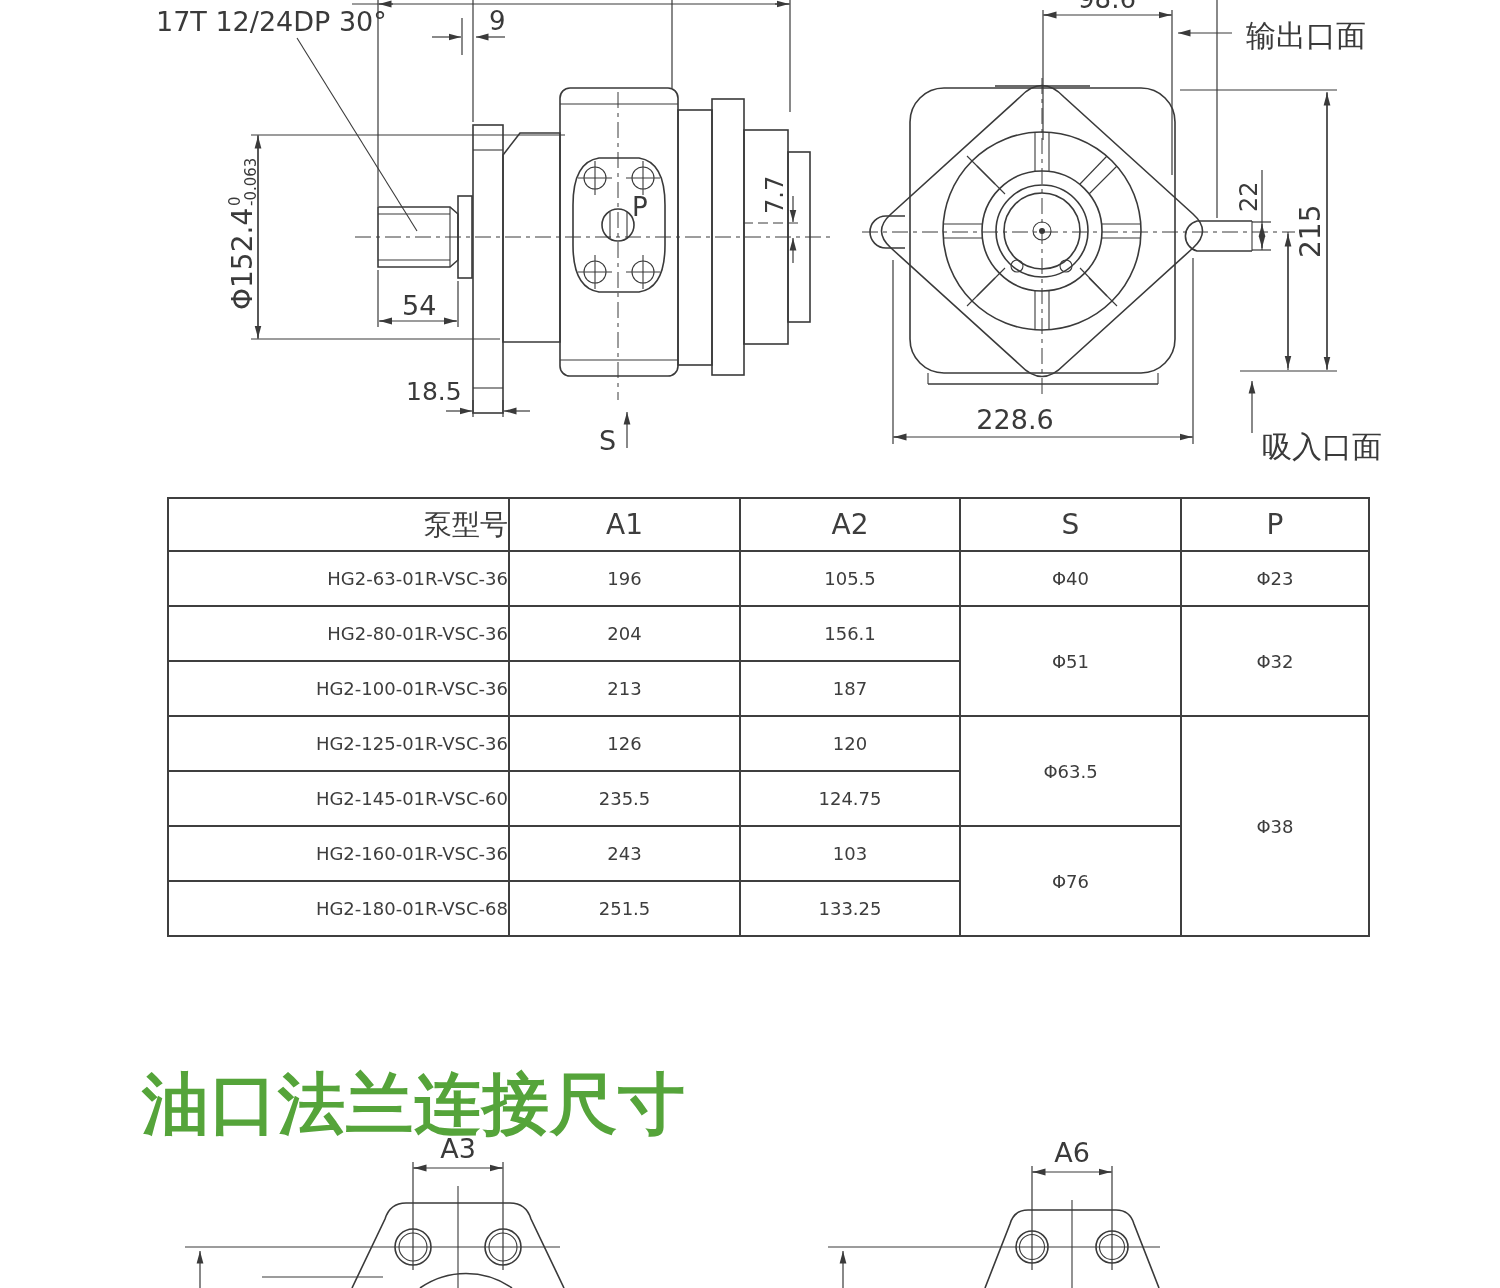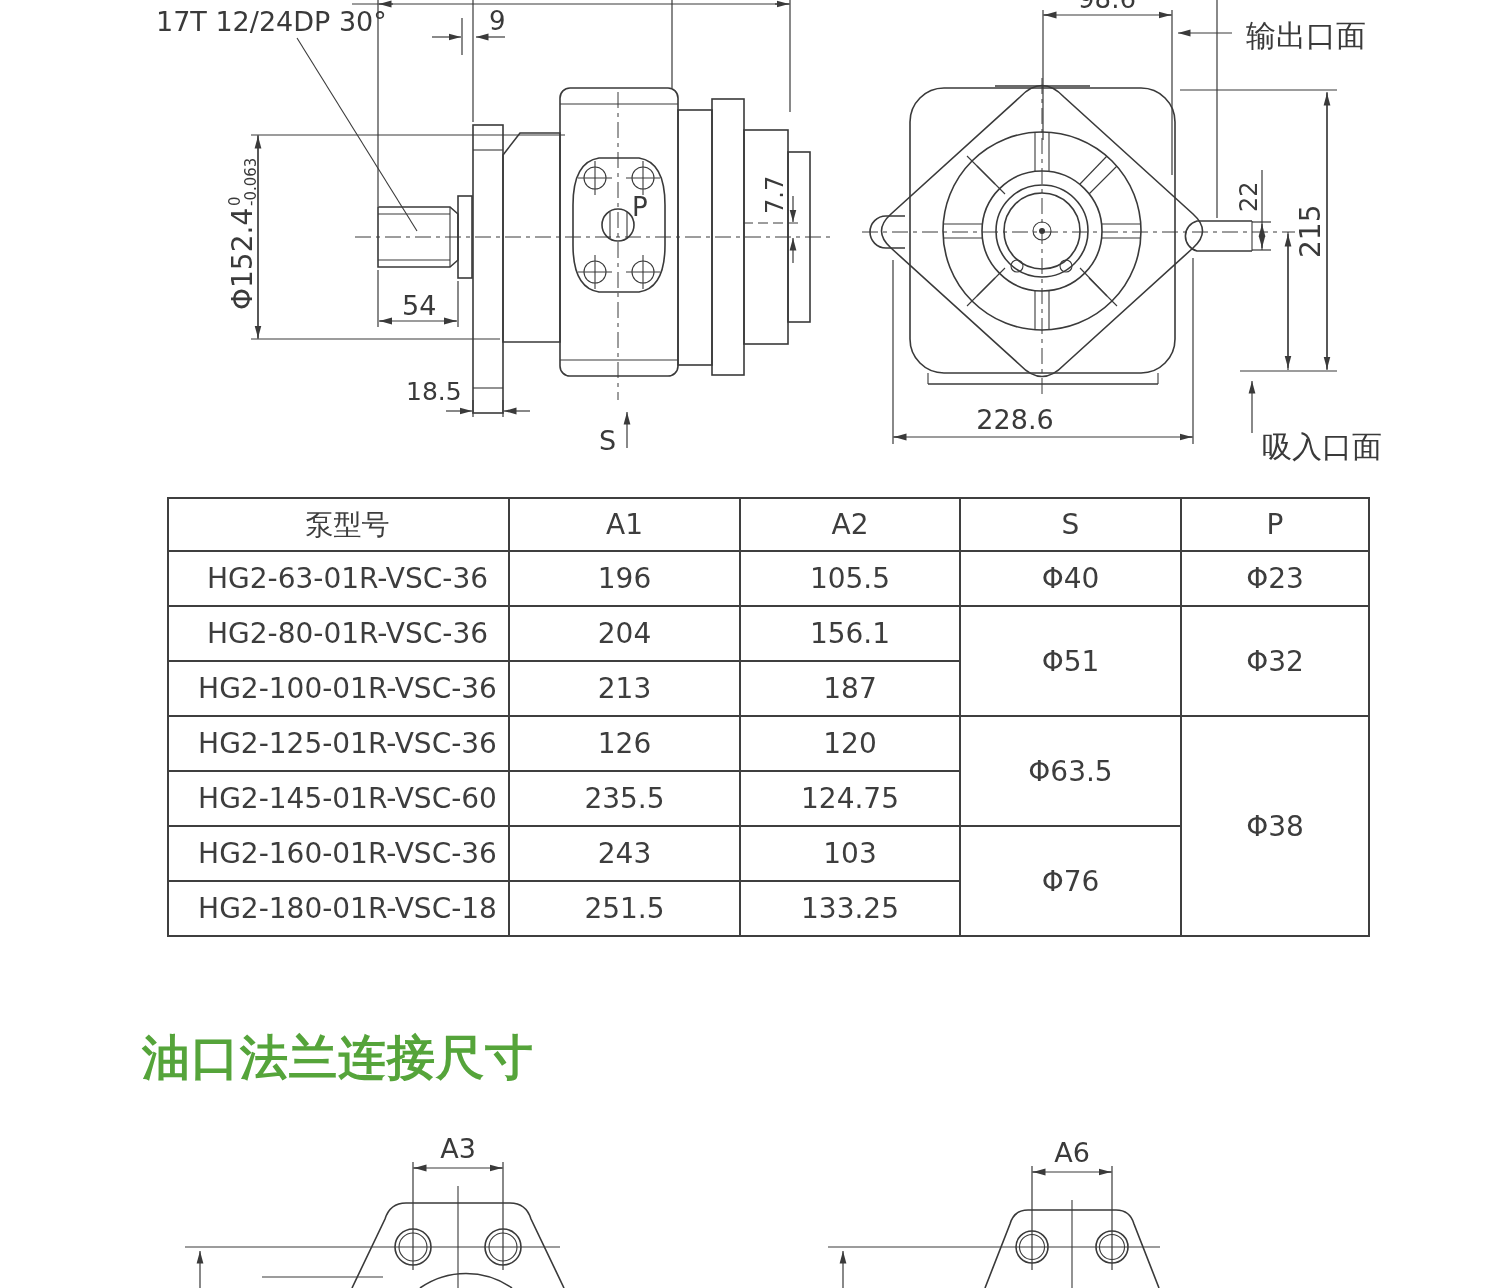--- a/index.html
+++ b/index.html
@@ -7,24 +7,24 @@
        font-family:"DejaVu Sans","Liberation Sans",sans-serif;color:#3a3a3a;}
   svg{position:absolute;left:0;top:0;}
   svg text{fill:#3a3a3a;font-family:"DejaVu Sans","Liberation Sans",sans-serif;}
   .ln{stroke:#3a3a3a;stroke-width:1.6;fill:none;}
   .thin{stroke:#3a3a3a;stroke-width:1.1;fill:none;}
   .dim{stroke:#3a3a3a;stroke-width:1.2;fill:none;}
   .cl{stroke:#3a3a3a;stroke-width:1;fill:none;stroke-dasharray:16 5 4 5;}
   .dsh{stroke:#3a3a3a;stroke-width:1;fill:none;stroke-dasharray:10 5;}
   #spec-table{position:absolute;left:167px;top:497px;border-collapse:collapse;table-layout:fixed;}
   #spec-table th,#spec-table td{border:2px solid #3f3f3f;font-weight:normal;
-       font-size:28px;color:#3d3d3d;padding:0;height:53px;text-align:center;vertical-align:middle;}
-  #spec-table th.model-h,#spec-table td.model-c{text-align:center;padding-left:18px;}
+       font-size:18px;color:#3d3d3d;padding:0;height:53px;text-align:center;vertical-align:middle;}
+  #spec-table th.model-h,#spec-table td.model-c{text-align:right;padding-left:18px;}
   #spec-table th{font-size:28px;height:51px;}
-  #section-heading{position:absolute;left:142px;top:1026px;font-size:48px;font-weight:bold;
+  #section-heading{position:absolute;left:142px;top:1059px;font-size:67px;font-weight:bold;
        color:#55a43a;letter-spacing:1px;}
 </style>
 </head>
 <body>
 
 <svg width="1500" height="1288" viewBox="0 0 1500 1288">
   <defs>
     <marker id="ah" markerWidth="14" markerHeight="9" refX="12.5" refY="4" orient="auto" markerUnits="userSpaceOnUse">
       <path d="M0,0.6 L12.5,4 L0,7.4 Z" fill="#3a3a3a"></path>
     </marker>
@@ -292,20 +292,20 @@
     <td>235.5</td>
     <td>124.75</td>
   </tr>
   <tr>
     <td class="model-c">HG2-160-01R-VSC-36</td>
     <td>243</td>
     <td>103</td>
     <td rowspan="2">Φ76</td>
   </tr>
   <tr>
-    <td class="model-c">HG2-180-01R-VSC-18</td>
+    <td class="model-c">HG2-180-01R-VSC-68</td>
     <td>251.5</td>
     <td>133.25</td>
   </tr>
 </tbody>
   </table>
 
 <div id="section-heading">油口法兰连接尺寸</div>
 
 </body></html>

